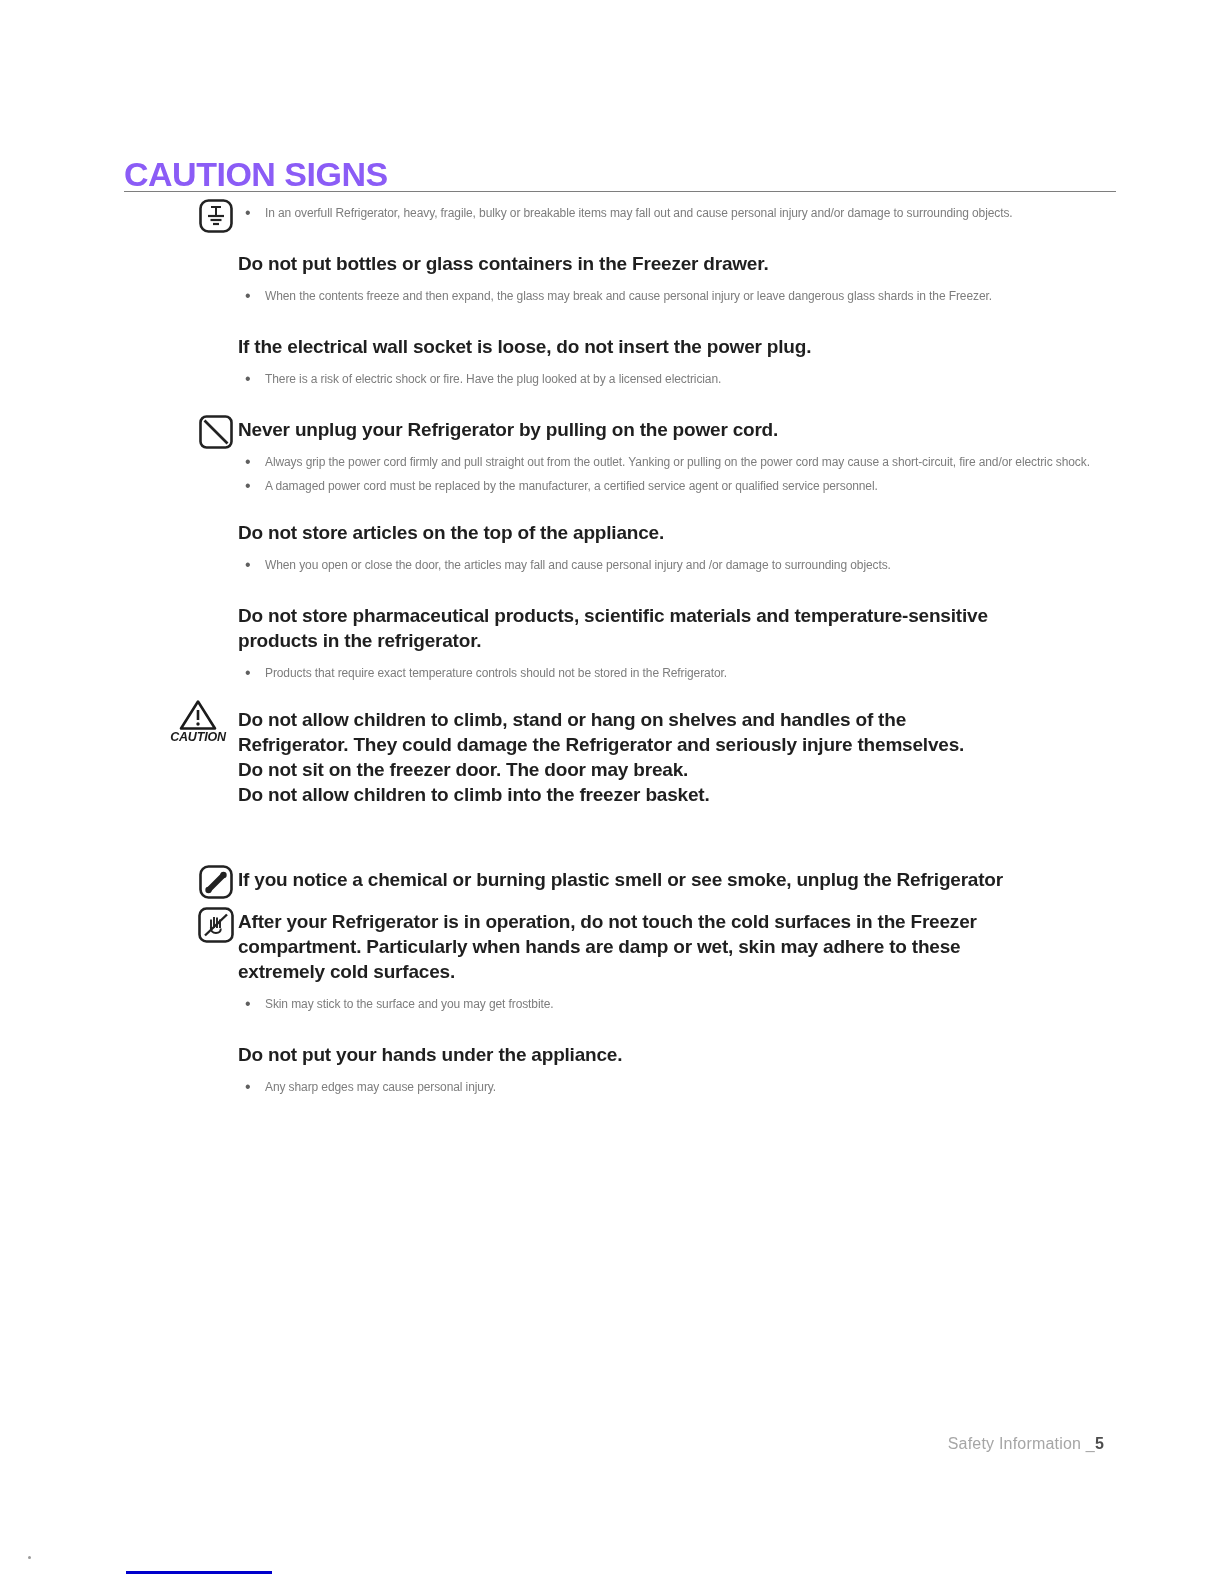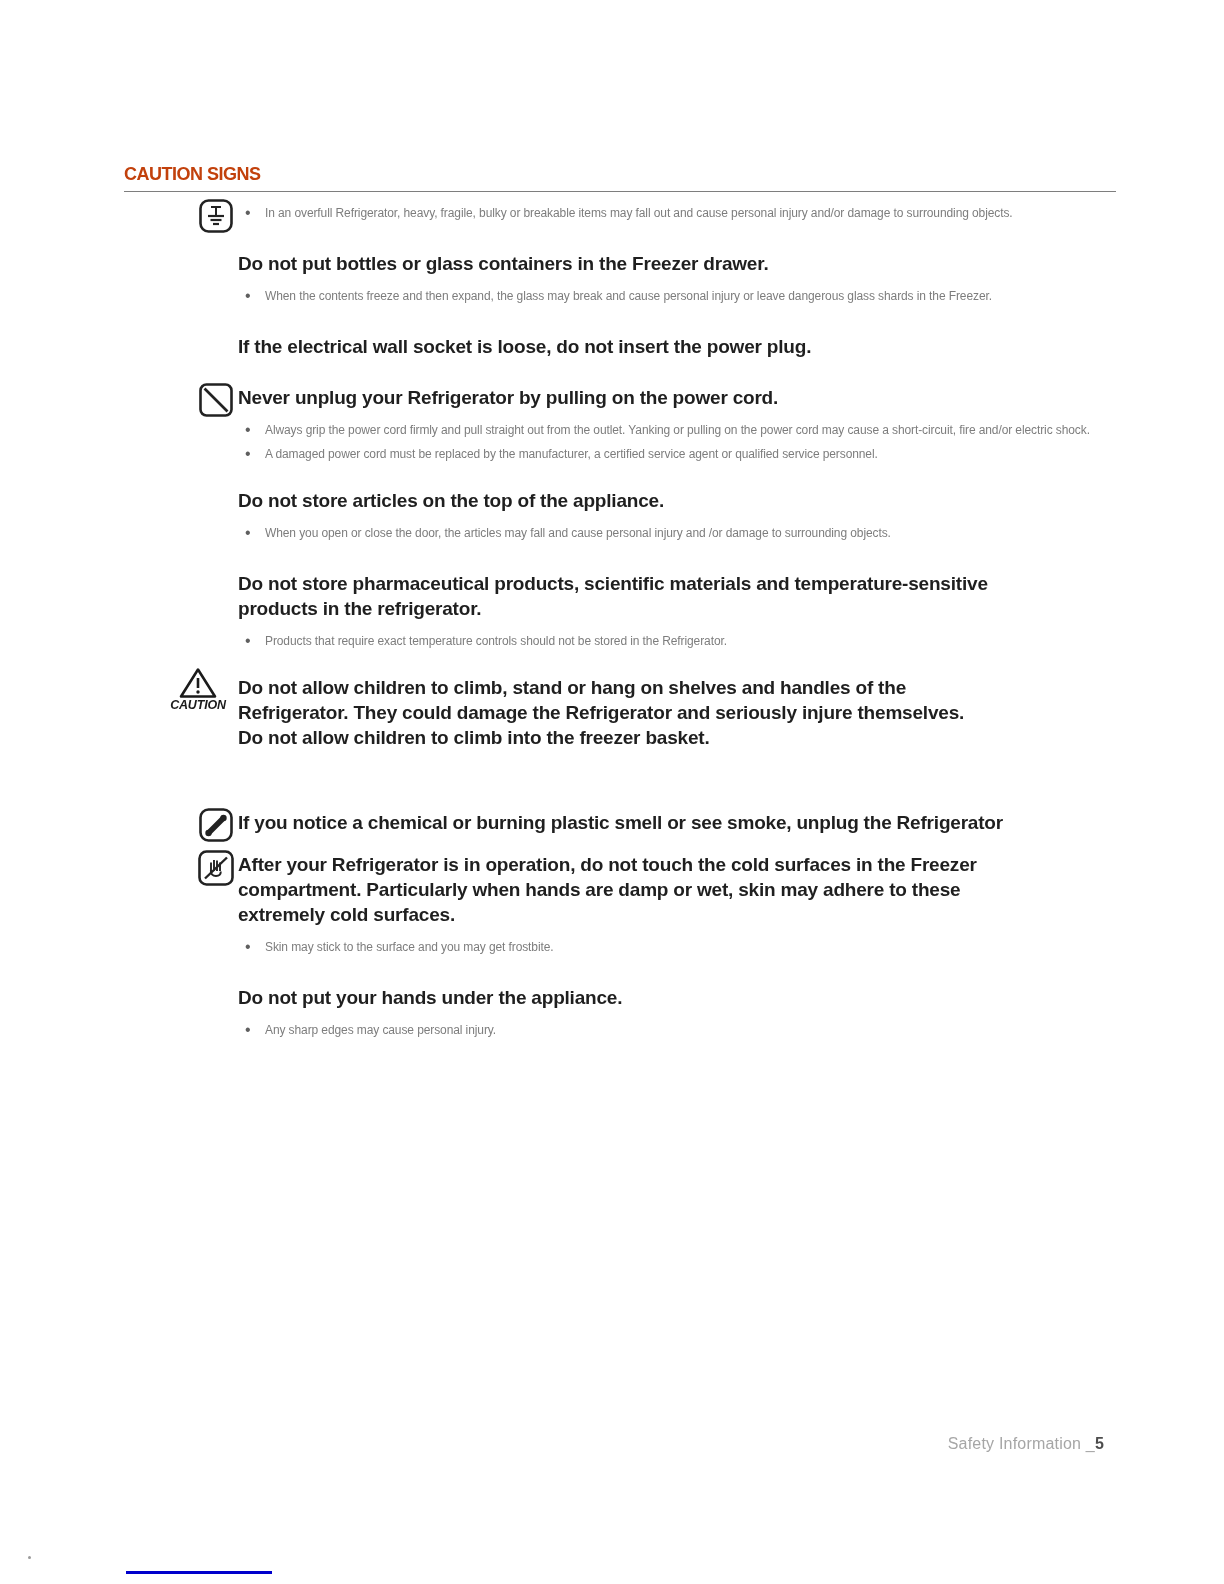--- a/index.html
+++ b/index.html
@@ -16,23 +16,23 @@
     overflow: hidden;
   }
   .content {
     position: absolute;
     left: 124px;
     top: 160px;
     width: 992px;
   }
   h1.page-title {
     margin: 0;
-    font-size: 18px;
-    font-weight: bold;
-    color: #c2410c;
+    font-size: 34px;
+    font-weight: bold;
+    color: #8b5cf6;
     letter-spacing: -0.5px;
     line-height: 28px;
     padding-bottom: 3px;
     border-bottom: 1px solid #7e7e7e;
   }
   .section {
     position: relative;
     margin-top: 26px;
     padding-left: 114px;
     box-sizing: border-box;
@@ -154,20 +154,23 @@
     <ul class="bullets">
             <li>When the contents freeze and then expand, the glass may break and cause personal injury or leave dangerous glass shards in the Freezer.</li>
           </ul>
   </section>
 
   <section class="section">
 
     <div class="sec-heading">
             <div>If the electrical wall socket is loose, do not insert the power plug.</div>
           </div>
+    <ul class="bullets">
+            <li>There is a risk of electric shock or fire. Have the plug looked at by a licensed electrician.</li>
+          </ul>
   </section>
 
   <section class="section">
     <span class="sec-icon">
             <svg width="34" height="34" viewBox="0 0 34 34">
               <rect x="1.5" y="1.5" width="31" height="31" rx="6" fill="none" stroke="#222" stroke-width="2.6"></rect>
               <line x1="5.5" y1="5.5" x2="28.5" y2="28.5" stroke="#222" stroke-width="2.6"></line>
             </svg>
           </span>
     <div class="sec-heading">
@@ -205,20 +208,21 @@
             <svg width="40" height="32" viewBox="0 0 40 32">
               <path d="M20 2.5 L37 29.5 H3 Z" fill="none" stroke="#1b1b1b" stroke-width="2.6" stroke-linejoin="round"></path>
               <line x1="20" y1="11" x2="20" y2="21" stroke="#1b1b1b" stroke-width="2.6"></line>
               <circle cx="20" cy="25" r="1.7" fill="#1b1b1b"></circle>
             </svg>
             <div class="caution-label">CAUTION</div>
           </span>
     <div class="sec-heading">
             <div>Do not allow children to climb, stand or hang on shelves and handles of the</div>
             <div>Refrigerator. They could damage the Refrigerator and seriously injure themselves.</div>
+            <div>Do not sit on the freezer door. The door may break.</div>
             <div>Do not allow children to climb into the freezer basket.</div>
           </div>
 
   </section>
 
   <section class="section">
     <span class="sec-icon">
             <svg width="34" height="34" viewBox="0 0 34 34">
               <rect x="1.5" y="1.5" width="31" height="31" rx="8" fill="none" stroke="#222" stroke-width="2.6"></rect>
               <path d="M10 24.5 L24 10.5" stroke="#222" stroke-width="5.5" stroke-linecap="round"></path>

